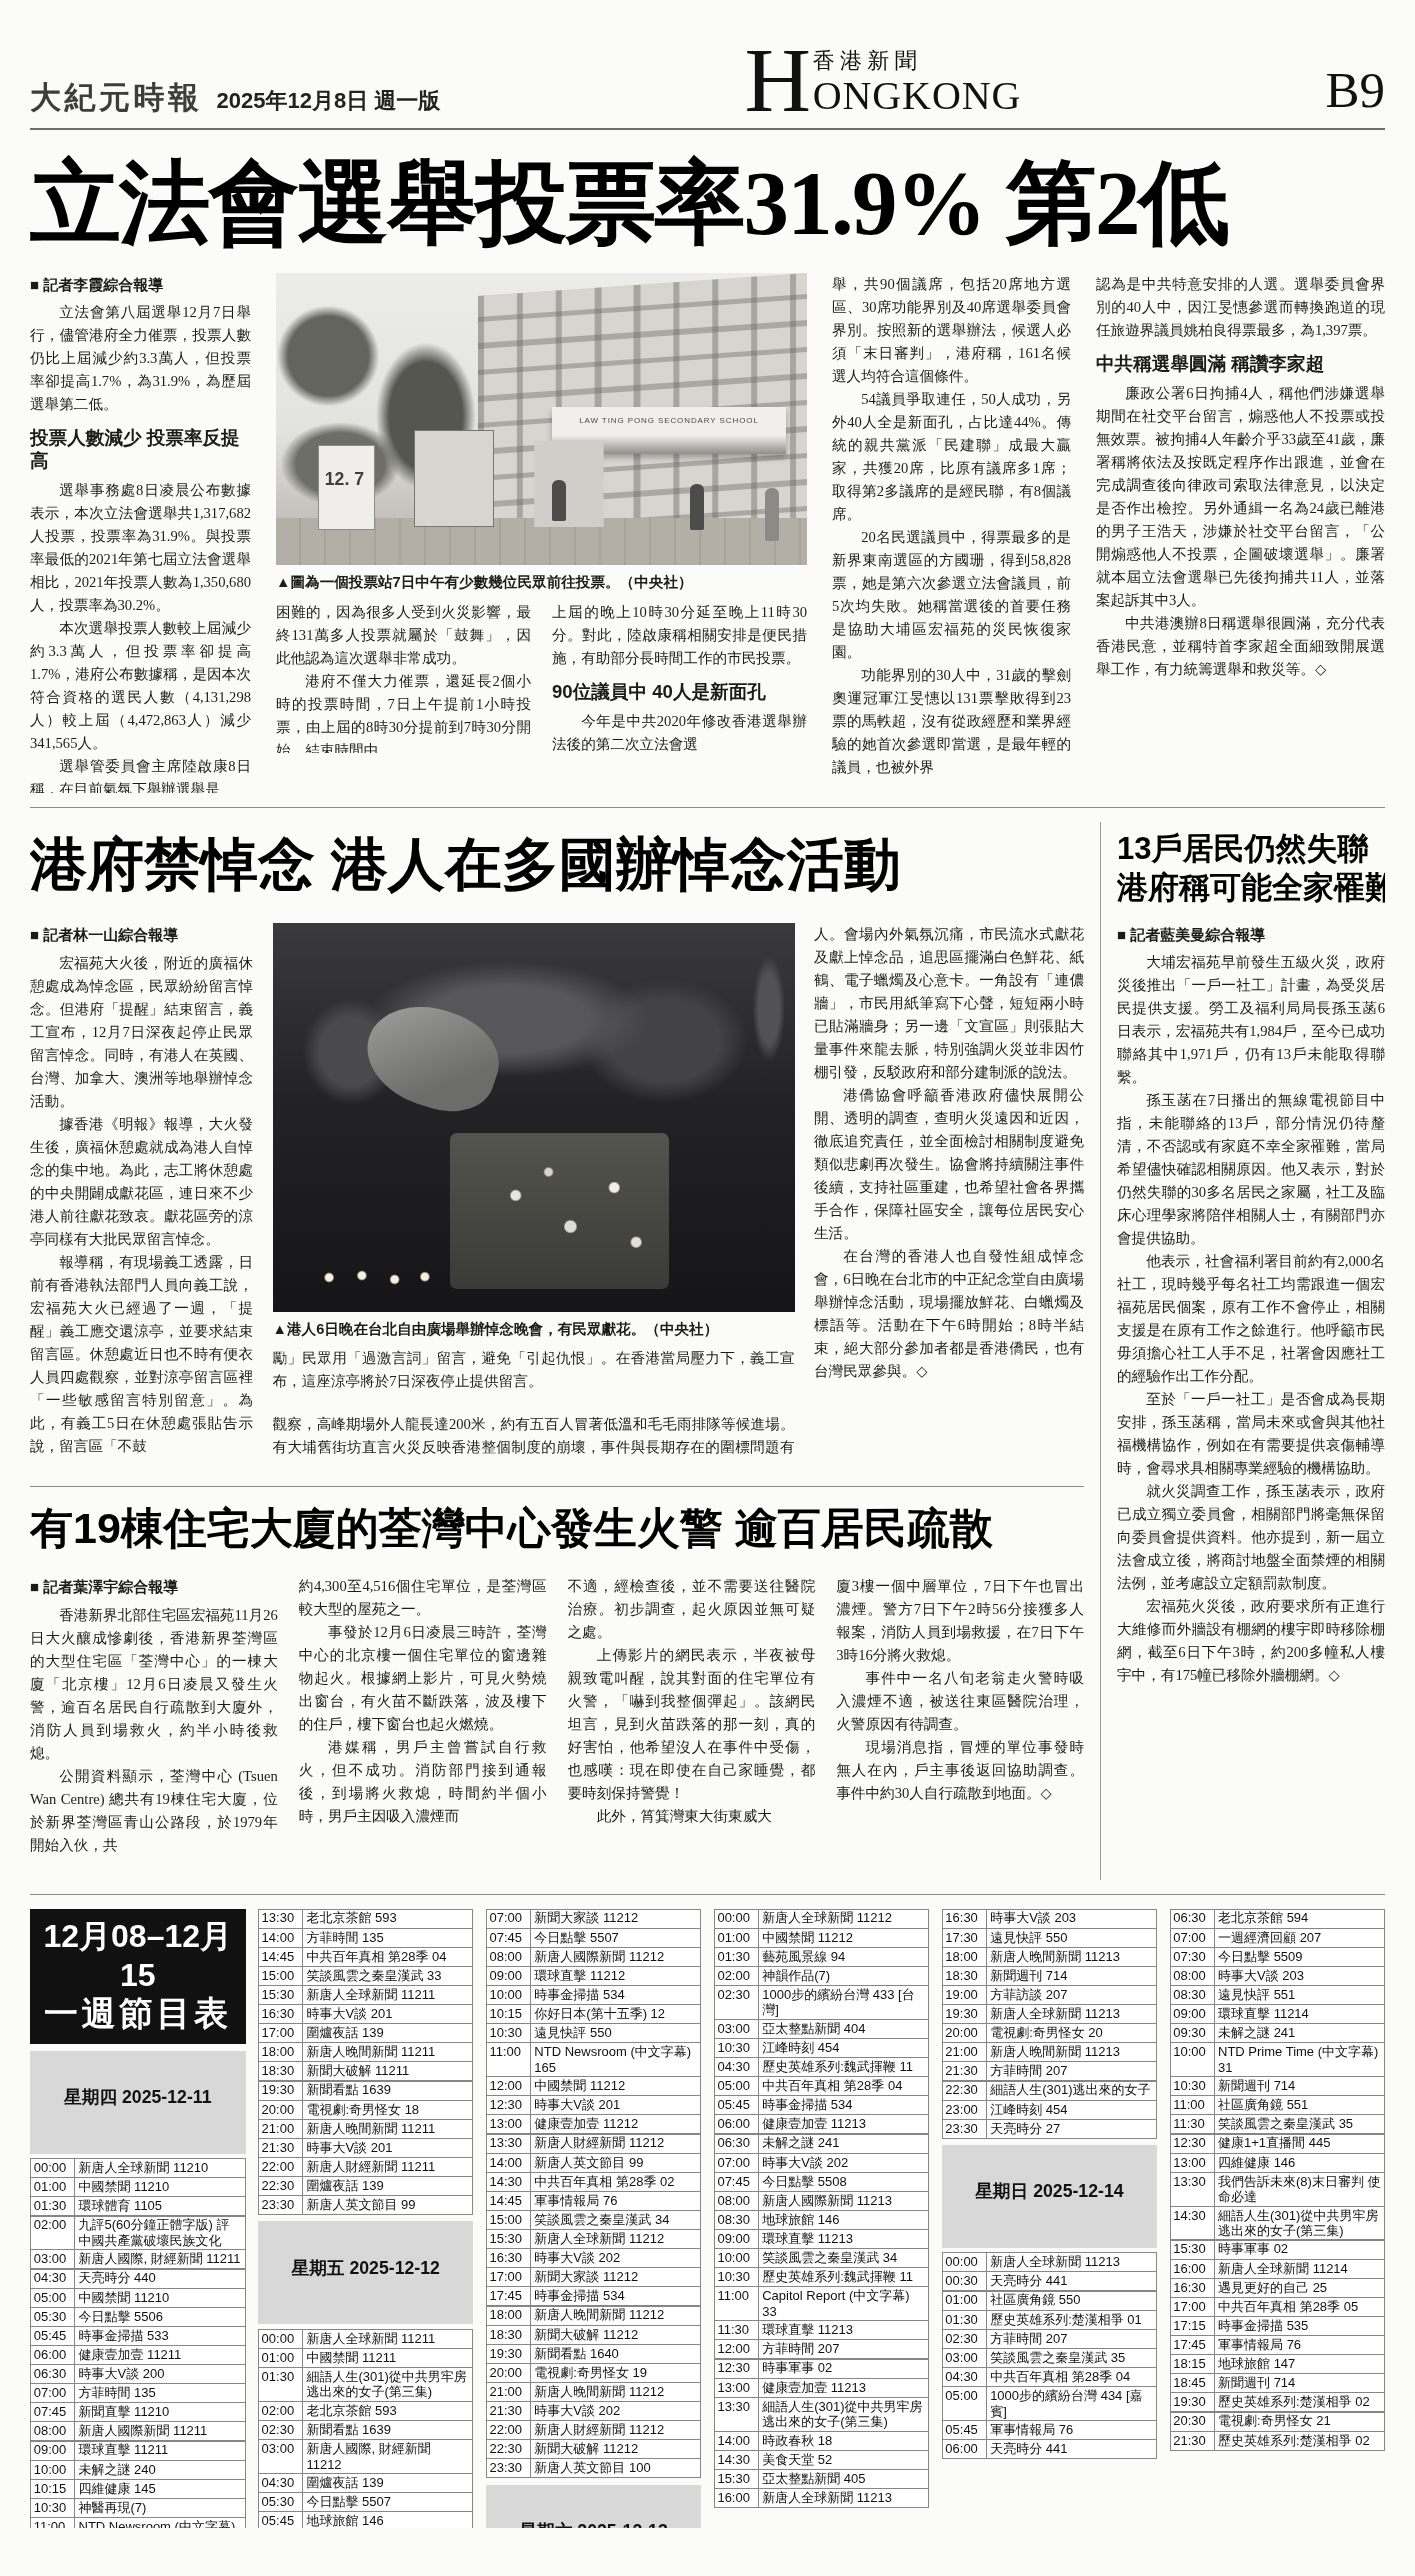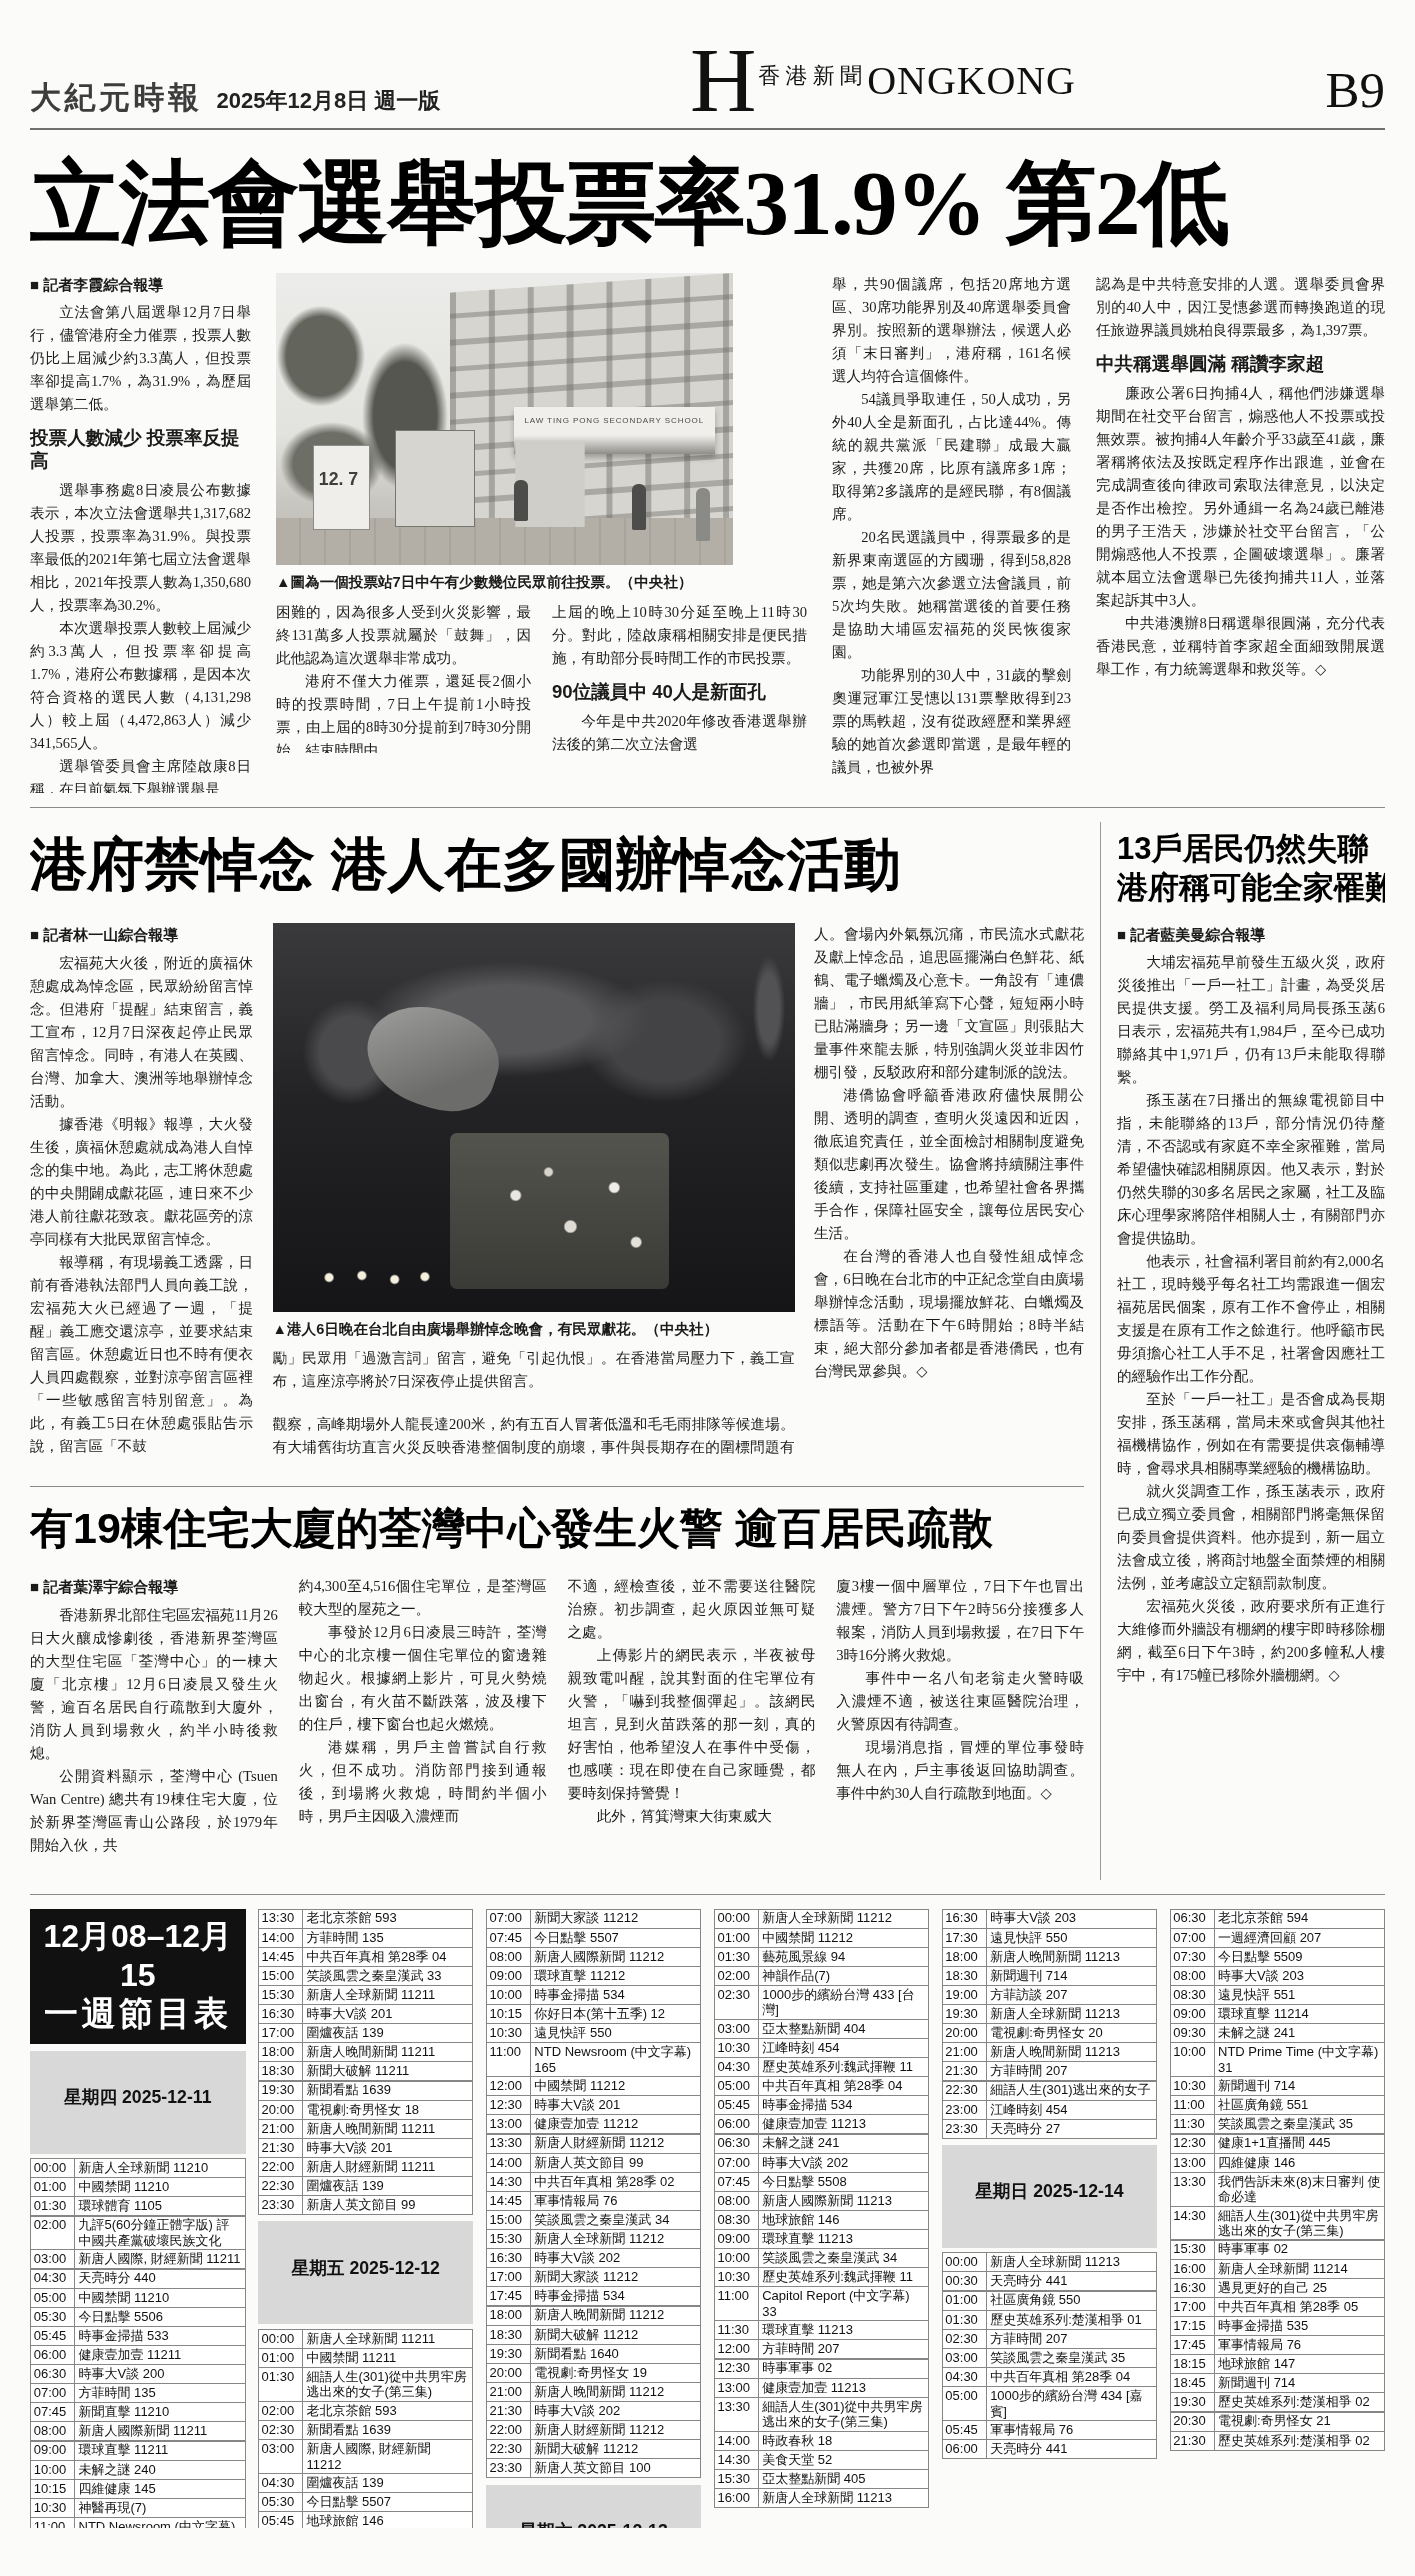--- a/index.html
+++ b/index.html
@@ -9,21 +9,21 @@
   .page { width:1415px; height:2576px; padding:26.5px 30px 0 30px; position:relative; }
 
   
   .hdr { display:flex; align-items:flex-end; justify-content:space-between;
          border-bottom:2.7px solid #6f6f6f; padding-bottom:8.8px; height:103px; }
   .mast { display:flex; align-items:baseline; gap:14px; }
   .mast-logo { font-weight:900; font-size:31px; color:#3d3d3d; letter-spacing:3.5px; }
   .mast-date { font-family:"Liberation Sans","DejaVu Sans",sans-serif; font-weight:700; font-size:22px; color:#222; }
   .seclogo { display:flex; align-items:center; }
   .seclogo .bigH { font-size:92px; line-height:0.82; font-weight:400; color:#111; }
-  .seccol { display:flex; flex-direction:row; margin-left:1.8px; }
+  .seccol { display:flex; flex-direction:column; margin-left:1.8px; }
   .seccol .cn { font-family:"Liberation Sans","DejaVu Sans",sans-serif; font-size:22px; letter-spacing:5.3px; color:#111; }
   .seccol .en { font-size:40px; letter-spacing:0.9px; color:#111; line-height:1.0; }
   .pageno { font-size:51px; color:#111; }
 
   
   .para { text-indent:2em; font-size:14.6px; line-height:23px; text-align:justify; }
   .cont { text-indent:0; }
   .rep  { font-family:"Liberation Sans","DejaVu Sans",sans-serif; font-weight:700; font-size:15px;
           text-indent:0; margin-bottom:5.3px; text-align:left; }
   .sub  { font-family:"Liberation Sans","DejaVu Sans",sans-serif; font-weight:700; font-size:18.6px;
@@ -39,21 +39,21 @@
                  white-space:nowrap; margin:26.5px 0 21px 0; line-height:1.05; }
   .a1-body { display:flex; gap:25px; height:520px; overflow:hidden; }
   .a1-c1 { width:221px; flex:none; }
   .a1-mid { width:531px; flex:none; }
   .a1-c4 { width:239px; flex:none; }
   .a1-c5 { flex:1; }
   .a1-sub { display:flex; gap:21px; margin-top:8.8px; height:152px; overflow:hidden; }
   .a1-sub .col { flex:1; }
 
   
-  .photo1 { position:relative; width:457px; height:292px; overflow:hidden; background:
+  .photo1 { position:relative; width:531px; height:292px; overflow:hidden; background:
       linear-gradient(180deg,#ececea 0%,#e2e2de 55%,#c9c7c1 78%,#b7b4ad 100%); }
   .ph1-building { position:absolute; right:0; top:0; width:62%; height:86%;
       background:
         repeating-linear-gradient(90deg, rgba(108,108,104,.45) 0 6.2px, rgba(0,0,0,0) 6.2px 39px),
         repeating-linear-gradient(180deg,#d6d5d0 0 21px,#a9a8a2 21px 26.5px),
         linear-gradient(90deg,#cfcec9,#e3e2de);
       transform:skewY(-4deg); transform-origin:top right; }
   .ph1-canopy { position:absolute; right:4%; top:46%; width:44%; height:16%;
       background:linear-gradient(180deg,#f0efec 60%,#8f8e89 100%); box-shadow:0 3.5px 5.3px rgba(0,0,0,.25); }
   .ph1-school { position:absolute; right:6%; top:49%; width:40%; text-align:center;

